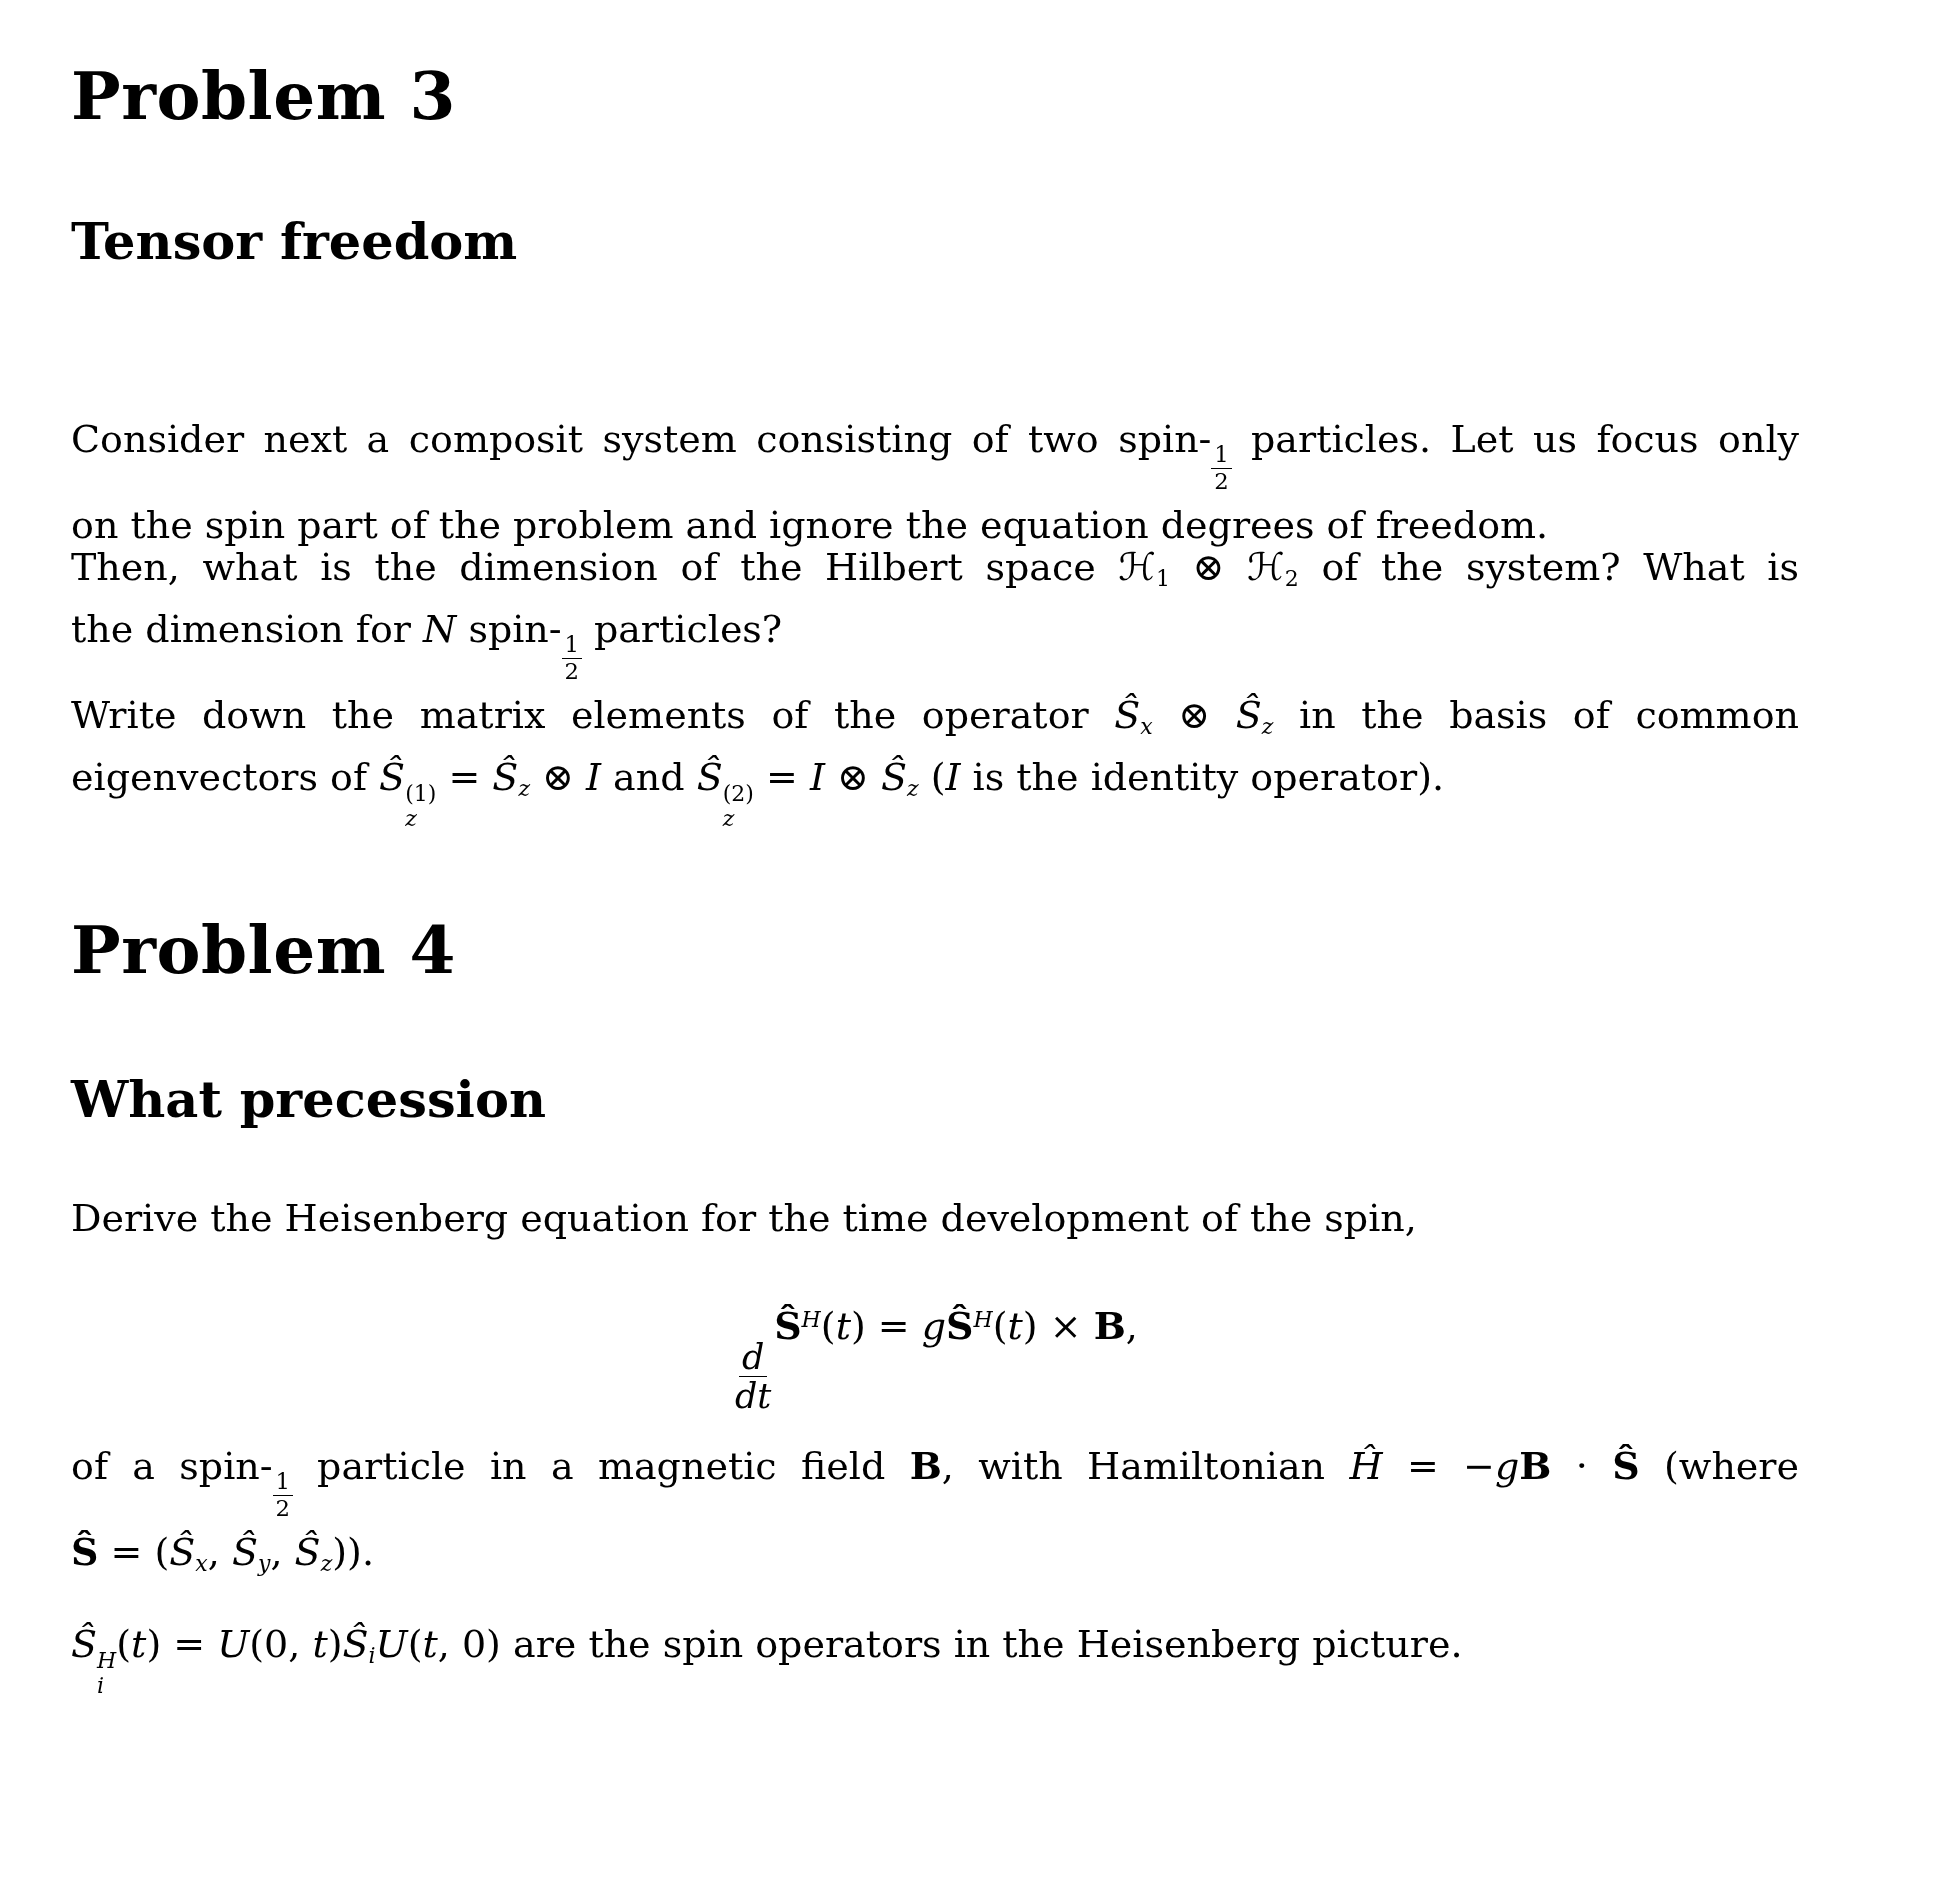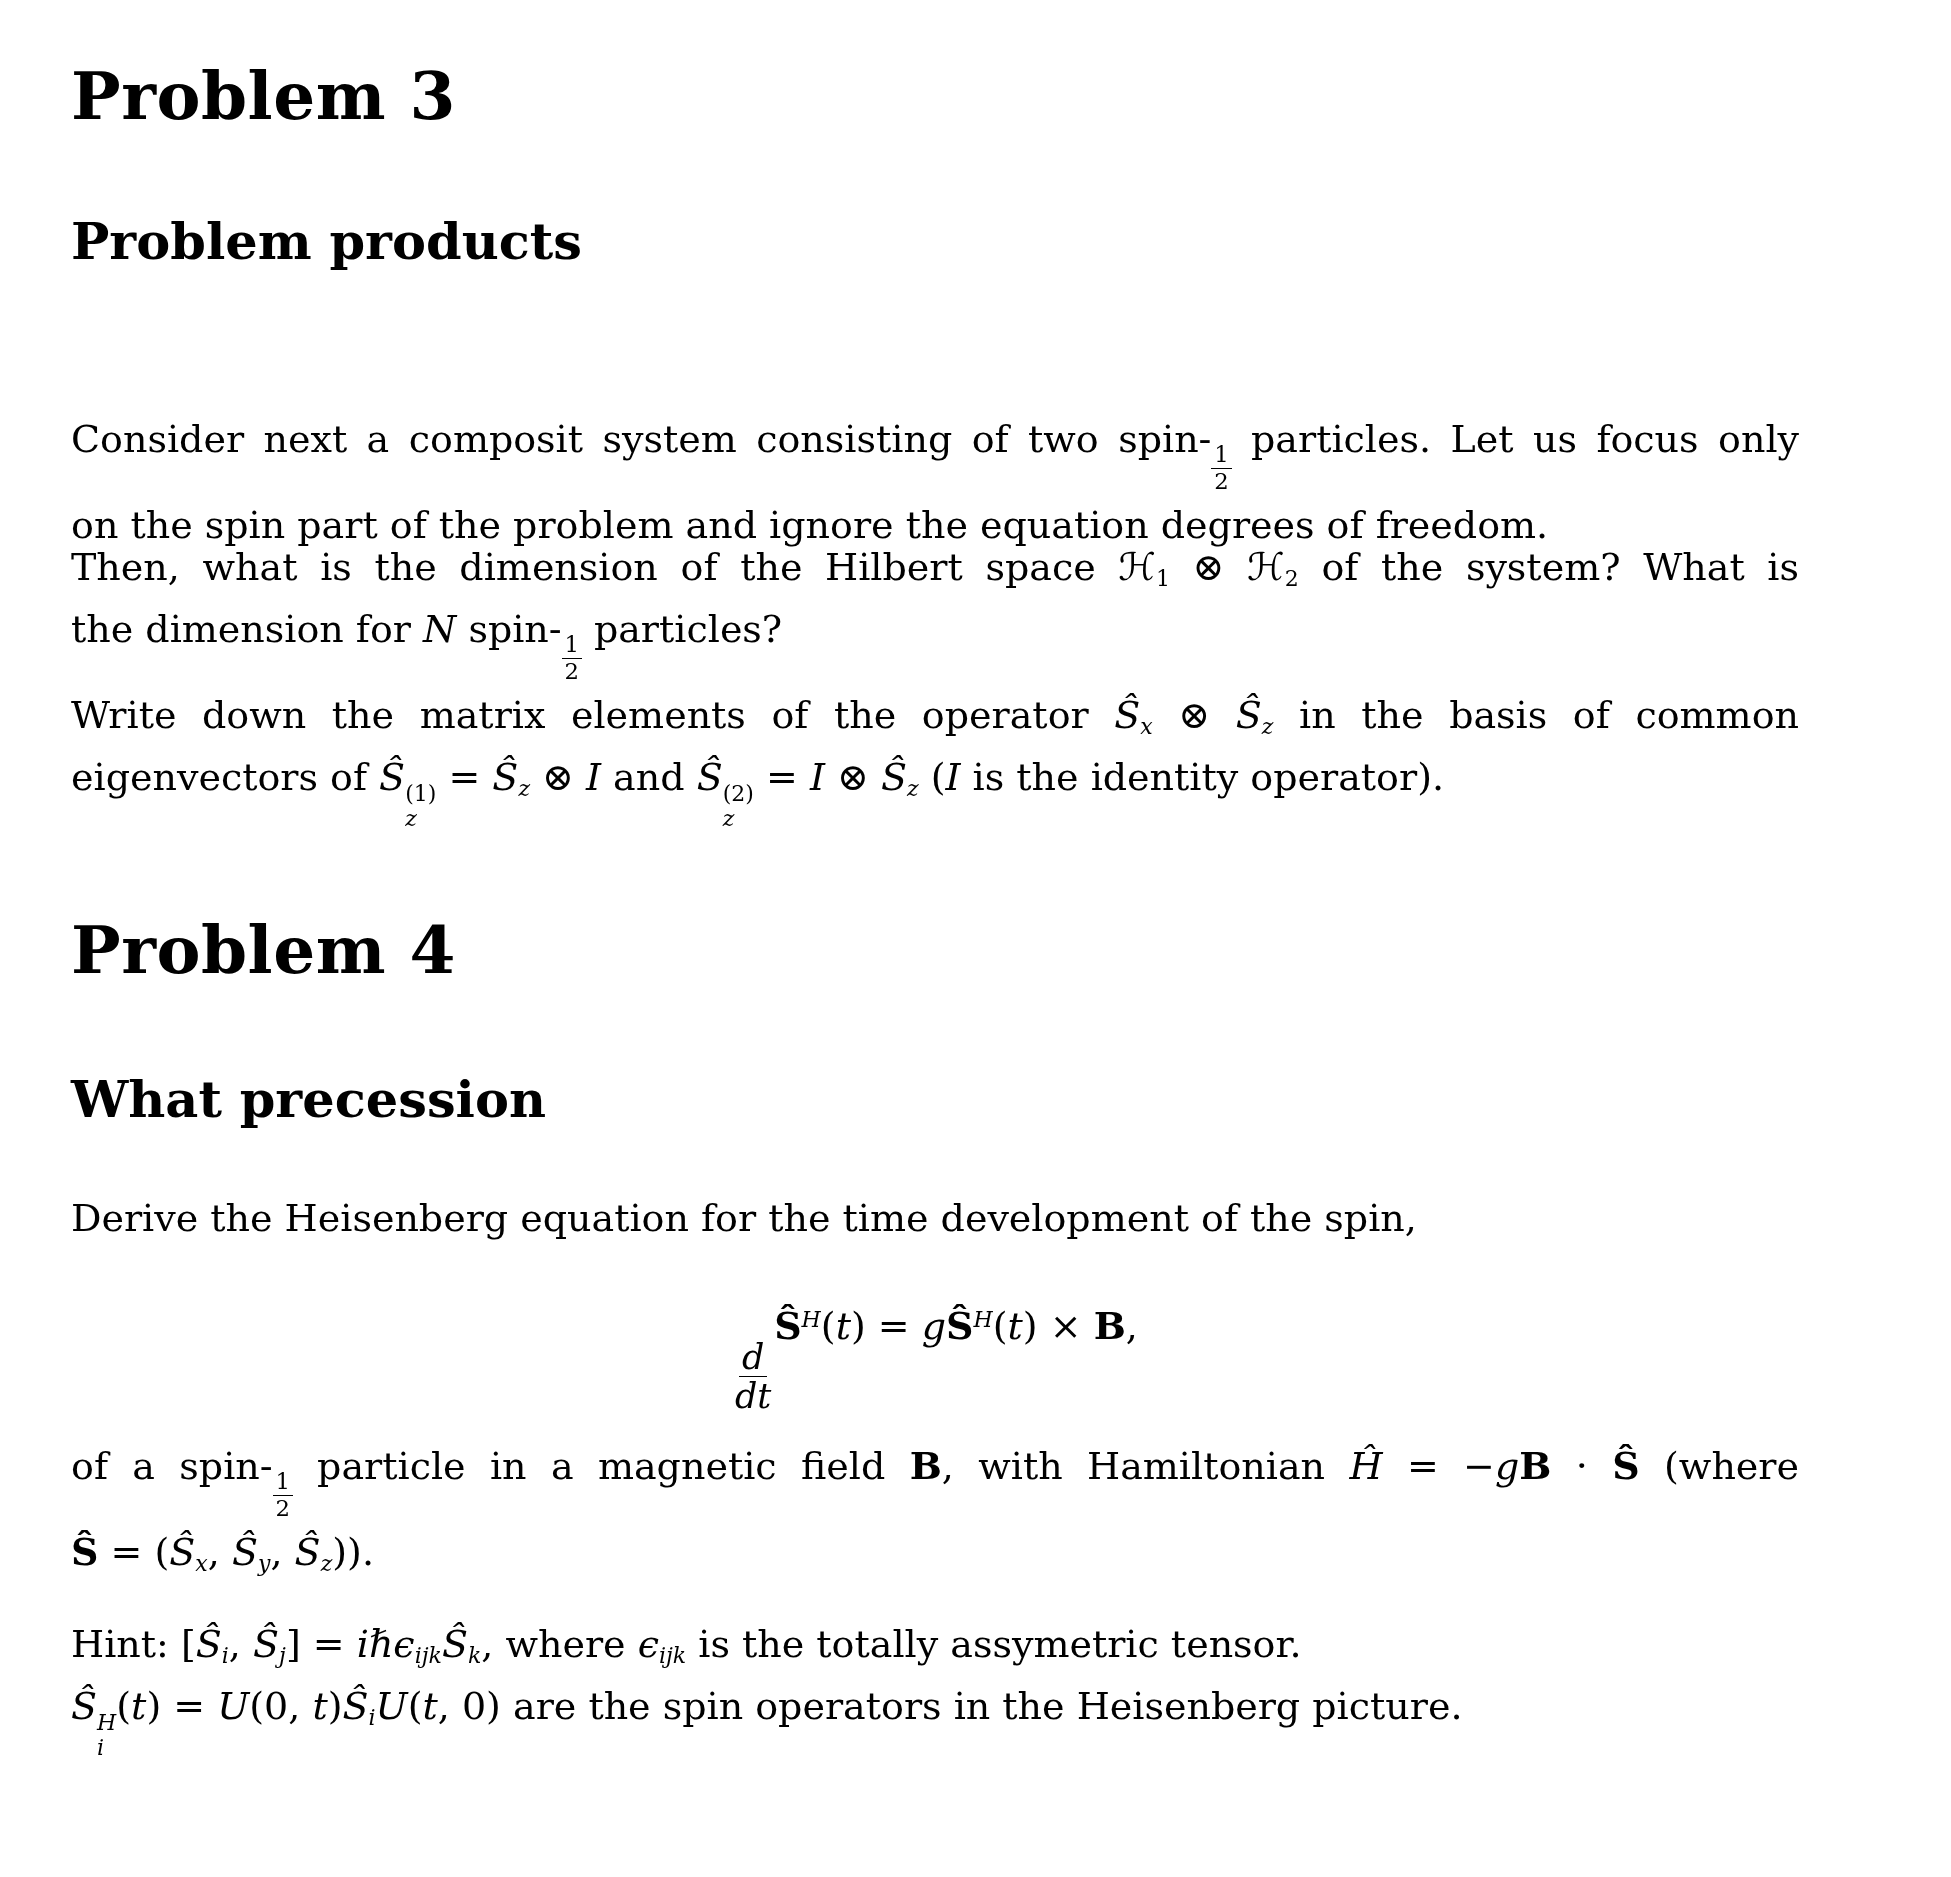--- a/index.html
+++ b/index.html
@@ -91,21 +91,21 @@
   }
   .sps, .spb { display: block; }
 </style>
 </head>
 <body>
 
 <div class="page">
 
   <div class="h1" style="top:62px">Problem 3</div>
 
-  <div class="h2" style="top:215px">Problem products</div>
+  <div class="h2" style="top:215px">Tensor freedom</div>
 
 
   <div class="para" style="top:408px">
     <span class="line just">Consider next a composit system consisting of two spin-<span class="frac">
           <span class="fn">1</span>
           <span class="fd">2</span>
         </span> particles. Let us focus only</span>
     <span class="line">on the spin part of the problem and ignore the equation degrees of freedom.</span>
   </div>
 
@@ -145,21 +145,20 @@
 
   <div class="para" style="top:1435px">
     <span class="line just">of a spin-<span class="frac">
           <span class="fn">1</span>
           <span class="fd">2</span>
         </span> particle in a magnetic field <b>B</b>, with Hamiltonian <i>Ĥ</i> = −<i>g</i><b>B</b> · <b>Ŝ</b> (where</span>
     <span class="line"><b>Ŝ</b> = (<i>Ŝ</i><sub><i>x</i></sub>, <i>Ŝ</i><sub><i>y</i></sub>, <i>Ŝ</i><sub><i>z</i></sub>)).</span>
   </div>
 
   <div class="para" style="top:1613px">
-    <span class="line">Hint: [<i>Ŝ</i><sub><i>i</i></sub>, <i>Ŝ</i><sub><i>j</i></sub>] = <i>iℏϵ</i><sub><i>ijk</i></sub><i>Ŝ</i><sub><i>k</i></sub>, where <i>ϵ</i><sub><i>ijk</i></sub> is the totally assymetric tensor.</span>
     <span class="line"><i>Ŝ</i><span class="supsub">
           <span class="sps"><i>H</i></span>
           <span class="spb"><i>i</i></span>
         </span>(<i>t</i>) = <i>U</i>(0, <i>t</i>)<i>Ŝ</i><sub><i>i</i></sub><i>U</i>(<i>t</i>, 0) are the spin operators in the Heisenberg picture.</span>
   </div>
 
 </div>
 
 
 </body></html>

